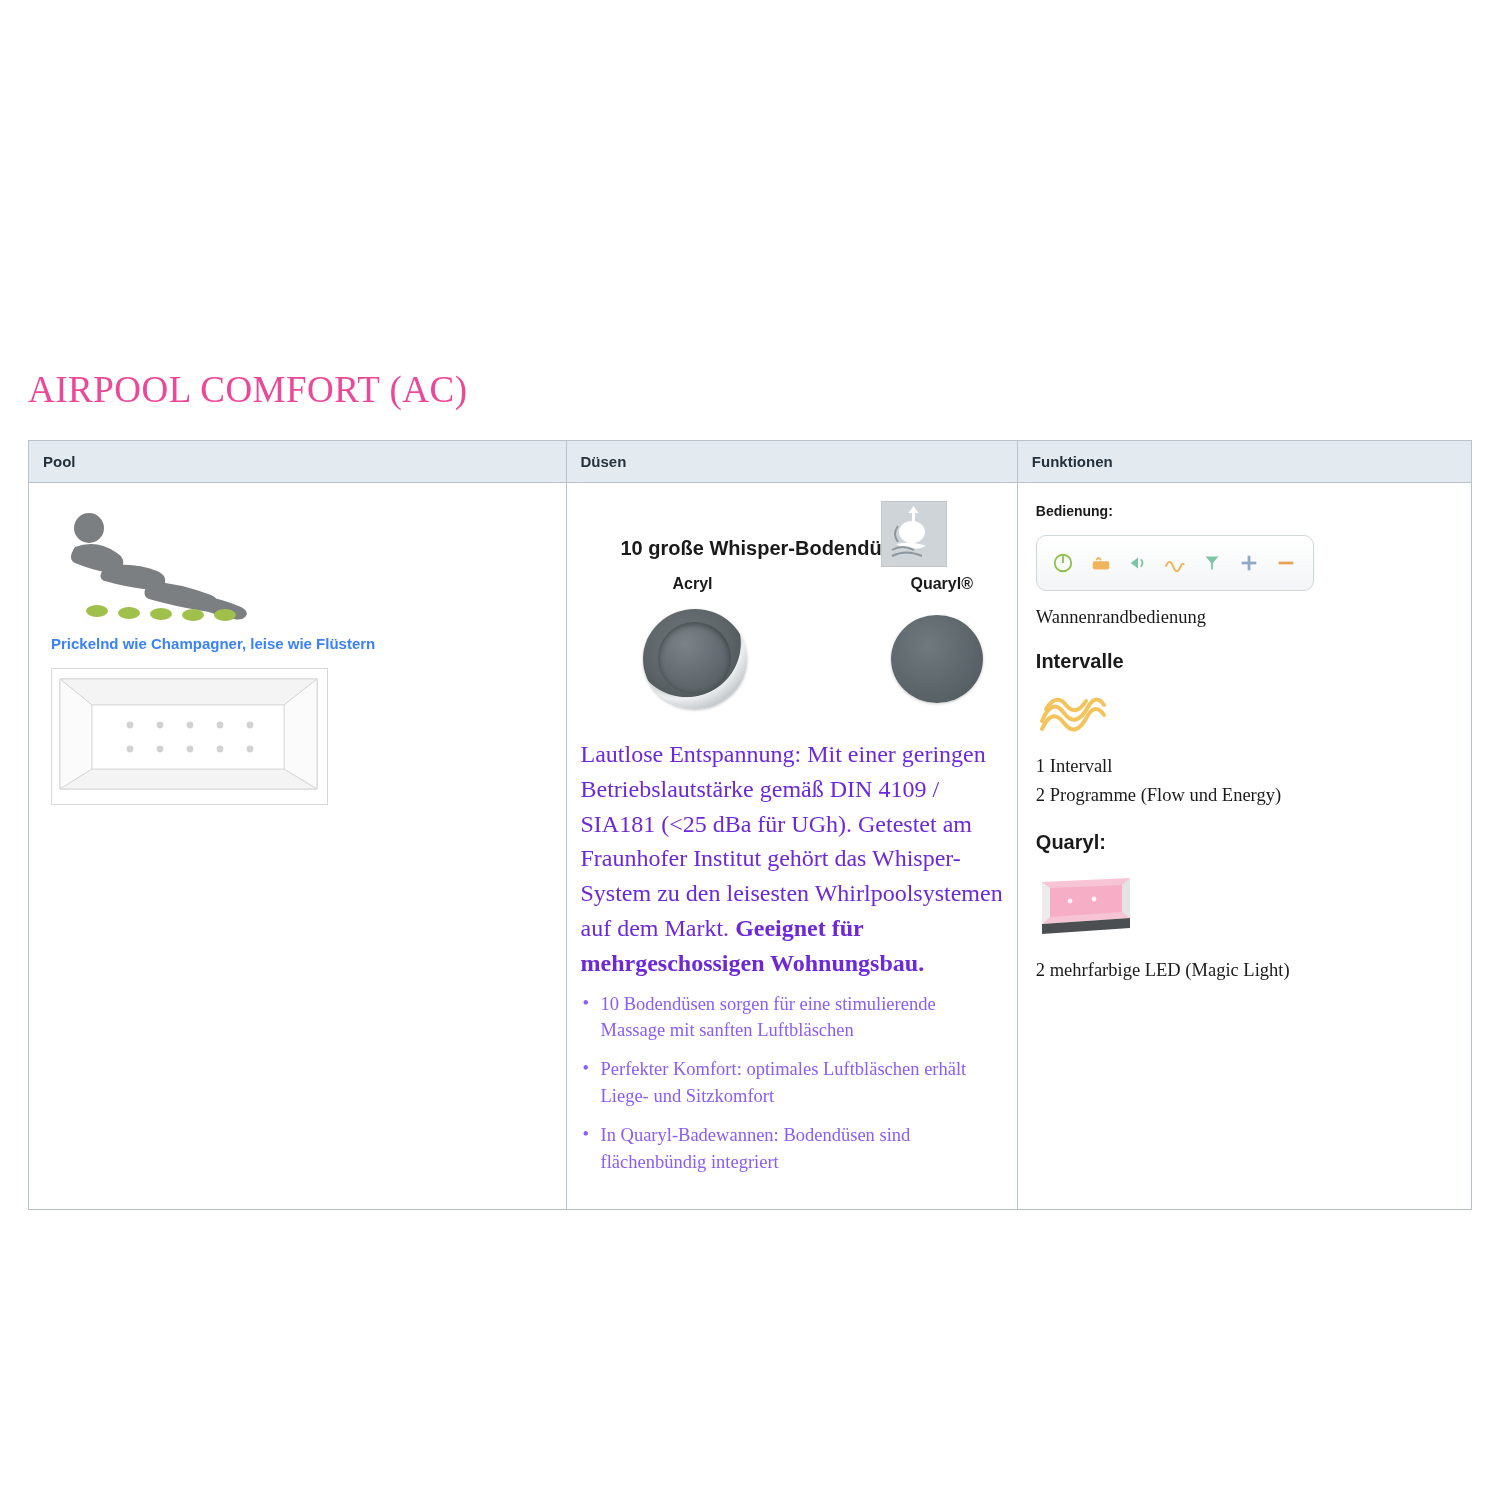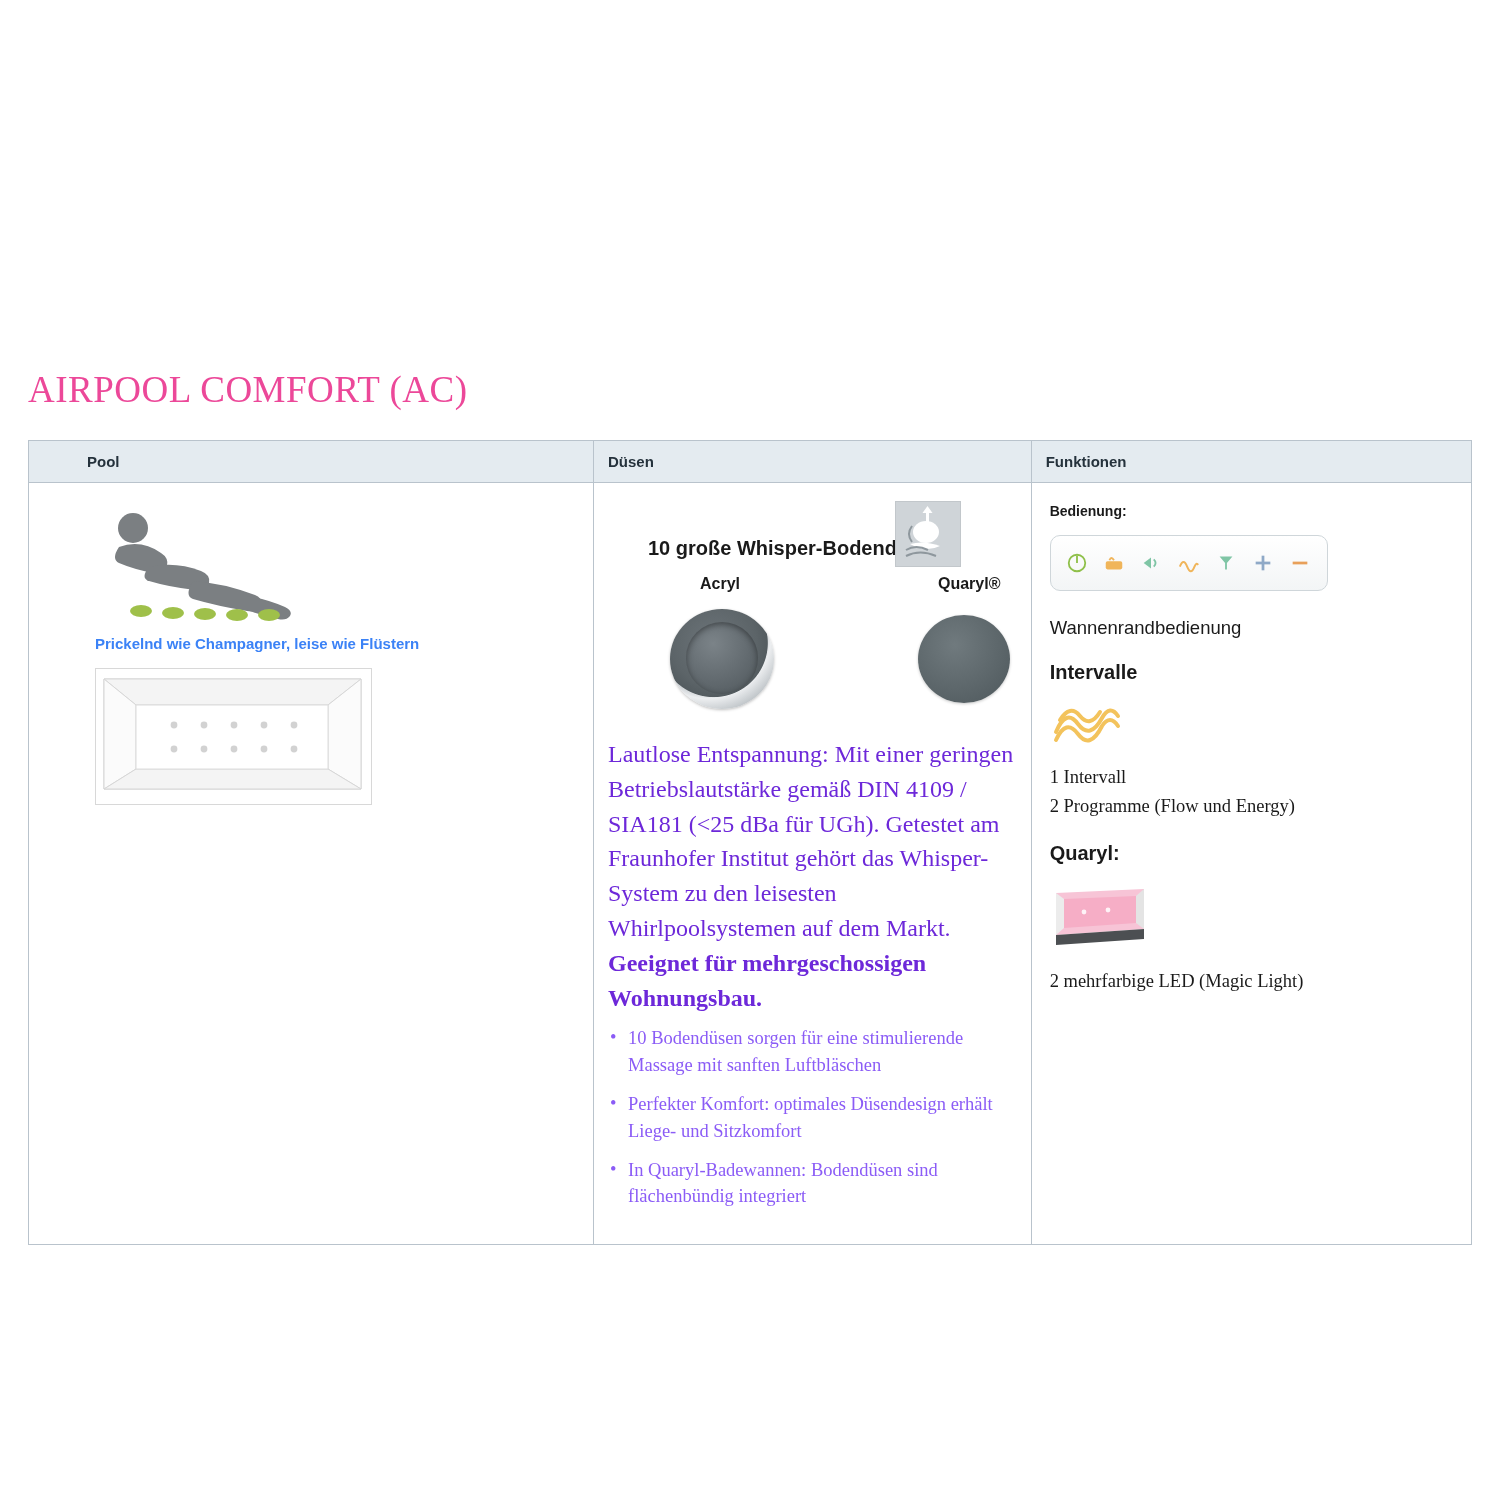--- a/index.html
+++ b/index.html
@@ -44,21 +44,21 @@
     background: #e4ebf0;
     border-bottom: 1px solid #b9c3cc;
   }
   .th {
     font-size: 15px;
     font-weight: bold;
     color: #25323c;
     padding: 12px 14px;
     box-sizing: border-box;
   }
-  .col1 { width: 572px; margin-left: 44px; }
+  .col1 { width: 572px; }
   .col2 { width: 480px; }
   .col3 { width: 482px; }
   .thead .col1, .thead .col2 { border-right: 1px solid #b9c3cc; }
   .tbody {
     display: flex;
     align-items: stretch;
   }
   .td {
     box-sizing: border-box;
     padding: 16px 14px 22px 14px;
@@ -203,23 +203,23 @@
     border-radius: 10px;
     background: linear-gradient(#ffffff, #f3f5f6);
     display: flex;
     align-items: center;
     justify-content: space-around;
     padding: 0 8px;
     box-sizing: border-box;
   }
   .panel .pic { width: 22px; height: 22px; }
   .cap-note {
-    font-family: Liberation Sans, sans-serif;
+    font-family: Liberation Serif, serif;
     font-size: 18.5px;
-    margin: 26px 0 0 4px;
+    margin: 16px 0 0 4px;
     color: #1a1a1a;
   }
   .sec-head2 {
     font-size: 20px;
     font-weight: bold;
     margin: 22px 0 0 4px;
   }
   .interval-icon {
     margin: 14px 0 0 4px;
     width: 74px;
@@ -338,21 +338,21 @@
 
         <div class="jet-imgs">
           <div class="jet-acryl"></div>
           <div class="jet-quaryl"></div>
         </div>
 
         <div class="para"><span>Lautlose Entspannung: Mit einer geringen Betriebslautstärke gemäß DIN 4109 / SIA181 (&lt;25 dBa für UGh). Getestet am Fraunhofer Institut gehört das Whisper-System zu den leisesten Whirlpoolsystemen auf dem Markt. </span><b>Geeignet für mehrgeschossigen Wohnungsbau.</b></div>
 
         <ul class="bullets">
           <li>10 Bodendüsen sorgen für eine stimulierende Massage mit sanften Luftbläschen</li>
-          <li>Perfekter Komfort: optimales Düsendesign erhält Liege- und Sitzkomfort</li>
+          <li>Perfekter Komfort: optimales Luftbläschen erhält Liege- und Sitzkomfort</li>
           <li>In Quaryl-Badewannen: Bodendüsen sind flächenbündig integriert</li>
         </ul>
       </div>
 
       <div class="td col3">
 
         <div class="sec-head">Bedienung:</div>
 
         <div class="panel">
           <span class="pic">

